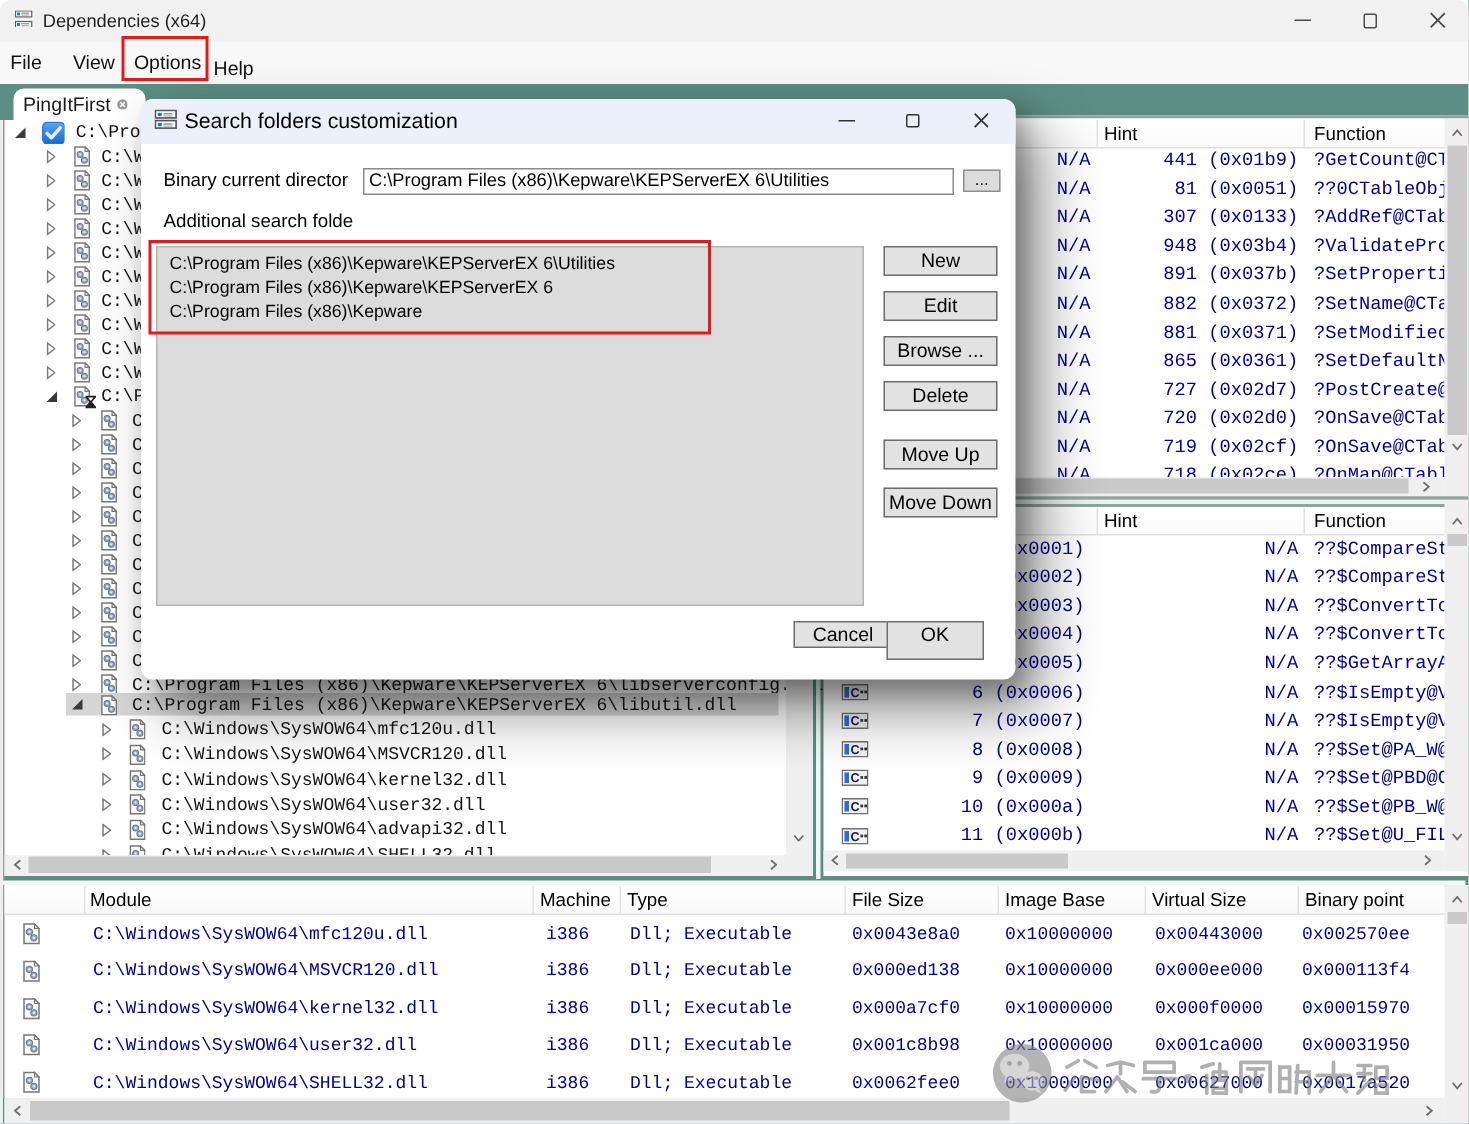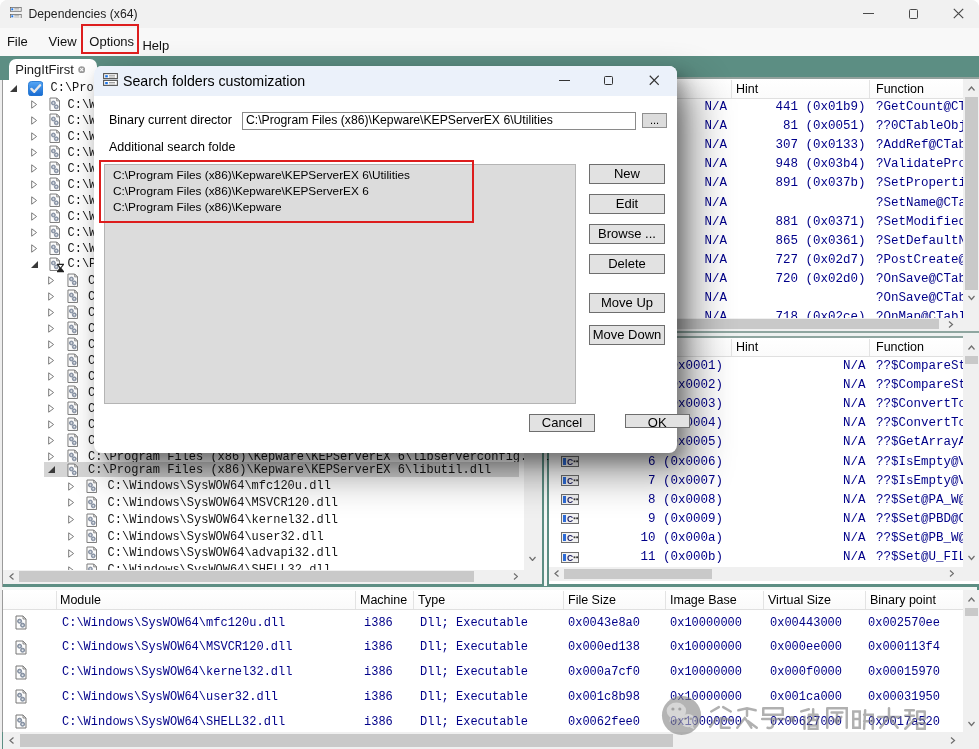--- a/index.html
+++ b/index.html
@@ -455,34 +455,36 @@
       <div style="position:absolute;left:60px;top:59.349999999999994px;width:118px;height:18.5px;font:12.5px 'Liberation Mono', monospace;color:#000089;line-height:18.5px;white-space:pre;text-align:right;">N/A</div>
       <div style="position:absolute;left:150px;top:59.349999999999994px;width:166.5px;height:18.5px;font:12.5px 'Liberation Mono', monospace;color:#000089;line-height:18.5px;white-space:pre;text-align:right;">307 (0x0133)</div>
       <div style="position:absolute;left:327px;top:59.349999999999994px;height:18.5px;font:12.5px 'Liberation Mono', monospace;color:#000089;line-height:18.5px;white-space:pre;">?AddRef@CTableObj</div>
       <div style="position:absolute;left:60px;top:78.4px;width:118px;height:18.5px;font:12.5px 'Liberation Mono', monospace;color:#000089;line-height:18.5px;white-space:pre;text-align:right;">N/A</div>
       <div style="position:absolute;left:150px;top:78.4px;width:166.5px;height:18.5px;font:12.5px 'Liberation Mono', monospace;color:#000089;line-height:18.5px;white-space:pre;text-align:right;">948 (0x03b4)</div>
       <div style="position:absolute;left:327px;top:78.4px;height:18.5px;font:12.5px 'Liberation Mono', monospace;color:#000089;line-height:18.5px;white-space:pre;">?ValidateProperty@</div>
       <div style="position:absolute;left:60px;top:97.45px;width:118px;height:18.5px;font:12.5px 'Liberation Mono', monospace;color:#000089;line-height:18.5px;white-space:pre;text-align:right;">N/A</div>
       <div style="position:absolute;left:150px;top:97.45px;width:166.5px;height:18.5px;font:12.5px 'Liberation Mono', monospace;color:#000089;line-height:18.5px;white-space:pre;text-align:right;">891 (0x037b)</div>
       <div style="position:absolute;left:327px;top:97.45px;height:18.5px;font:12.5px 'Liberation Mono', monospace;color:#000089;line-height:18.5px;white-space:pre;">?SetProperties@CTa</div>
       <div style="position:absolute;left:60px;top:116.5px;width:118px;height:18.5px;font:12.5px 'Liberation Mono', monospace;color:#000089;line-height:18.5px;white-space:pre;text-align:right;">N/A</div>
+      <div style="position:absolute;left:150px;top:116.5px;width:166.5px;height:18.5px;font:12.5px 'Liberation Mono', monospace;color:#000089;line-height:18.5px;white-space:pre;text-align:right;">882 (0x0372)</div>
       <div style="position:absolute;left:327px;top:116.5px;height:18.5px;font:12.5px 'Liberation Mono', monospace;color:#000089;line-height:18.5px;white-space:pre;">?SetName@CTableOb</div>
       <div style="position:absolute;left:60px;top:135.55px;width:118px;height:18.5px;font:12.5px 'Liberation Mono', monospace;color:#000089;line-height:18.5px;white-space:pre;text-align:right;">N/A</div>
       <div style="position:absolute;left:150px;top:135.55px;width:166.5px;height:18.5px;font:12.5px 'Liberation Mono', monospace;color:#000089;line-height:18.5px;white-space:pre;text-align:right;">881 (0x0371)</div>
       <div style="position:absolute;left:327px;top:135.55px;height:18.5px;font:12.5px 'Liberation Mono', monospace;color:#000089;line-height:18.5px;white-space:pre;">?SetModified@CTab</div>
       <div style="position:absolute;left:60px;top:154.6px;width:118px;height:18.5px;font:12.5px 'Liberation Mono', monospace;color:#000089;line-height:18.5px;white-space:pre;text-align:right;">N/A</div>
       <div style="position:absolute;left:150px;top:154.6px;width:166.5px;height:18.5px;font:12.5px 'Liberation Mono', monospace;color:#000089;line-height:18.5px;white-space:pre;text-align:right;">865 (0x0361)</div>
       <div style="position:absolute;left:327px;top:154.6px;height:18.5px;font:12.5px 'Liberation Mono', monospace;color:#000089;line-height:18.5px;white-space:pre;">?SetDefaultName@C</div>
       <div style="position:absolute;left:60px;top:173.65px;width:118px;height:18.5px;font:12.5px 'Liberation Mono', monospace;color:#000089;line-height:18.5px;white-space:pre;text-align:right;">N/A</div>
       <div style="position:absolute;left:150px;top:173.65px;width:166.5px;height:18.5px;font:12.5px 'Liberation Mono', monospace;color:#000089;line-height:18.5px;white-space:pre;text-align:right;">727 (0x02d7)</div>
       <div style="position:absolute;left:327px;top:173.65px;height:18.5px;font:12.5px 'Liberation Mono', monospace;color:#000089;line-height:18.5px;white-space:pre;">?PostCreate@CTable</div>
       <div style="position:absolute;left:60px;top:192.70000000000002px;width:118px;height:18.5px;font:12.5px 'Liberation Mono', monospace;color:#000089;line-height:18.5px;white-space:pre;text-align:right;">N/A</div>
       <div style="position:absolute;left:150px;top:192.70000000000002px;width:166.5px;height:18.5px;font:12.5px 'Liberation Mono', monospace;color:#000089;line-height:18.5px;white-space:pre;text-align:right;">720 (0x02d0)</div>
       <div style="position:absolute;left:327px;top:192.70000000000002px;height:18.5px;font:12.5px 'Liberation Mono', monospace;color:#000089;line-height:18.5px;white-space:pre;">?OnSave@CTableObj</div>
       <div style="position:absolute;left:60px;top:211.75px;width:118px;height:18.5px;font:12.5px 'Liberation Mono', monospace;color:#000089;line-height:18.5px;white-space:pre;text-align:right;">N/A</div>
+      <div style="position:absolute;left:150px;top:211.75px;width:166.5px;height:18.5px;font:12.5px 'Liberation Mono', monospace;color:#000089;line-height:18.5px;white-space:pre;text-align:right;">719 (0x02cf)</div>
       <div style="position:absolute;left:327px;top:211.75px;height:18.5px;font:12.5px 'Liberation Mono', monospace;color:#000089;line-height:18.5px;white-space:pre;">?OnSave@CTableObj</div>
       <div style="position:absolute;left:60px;top:230.8px;width:118px;height:18.5px;font:12.5px 'Liberation Mono', monospace;color:#000089;line-height:18.5px;white-space:pre;text-align:right;">N/A</div>
       <div style="position:absolute;left:150px;top:230.8px;width:166.5px;height:18.5px;font:12.5px 'Liberation Mono', monospace;color:#000089;line-height:18.5px;white-space:pre;text-align:right;">718 (0x02ce)</div>
       <div style="position:absolute;left:327px;top:230.8px;height:18.5px;font:12.5px 'Liberation Mono', monospace;color:#000089;line-height:18.5px;white-space:pre;">?OnMap@CTableObje</div>
     </div>
 <div class="sb" style="position:absolute;left:549px;top:317.5px;width:414px;height:13px;"></div>
 <div class="sbt" style="position:absolute;left:565px;top:319px;width:374px;height:10px;"></div>
 <svg style="position:absolute;left:553.25px;top:320.5px;width:5.5px;height:7px;" viewBox="0 0 5.5 7">
 <polyline points="4.5,0.5 1,3.5 4.5,6.5" fill="none" stroke="#6e6e6e" stroke-width="1.2"></polyline>
     </svg>
@@ -768,21 +770,21 @@
 <div style="position:absolute;left:19.5px;top:100.69999999999999px;height:17.8px;font:11.8px 'Liberation Sans', sans-serif;color:#000;line-height:17.8px;white-space:pre;">C:\Program Files (x86)\Kepware\KEPServerEX 6\Utilities</div>
 <div style="position:absolute;left:19.5px;top:117.1px;height:17.8px;font:11.8px 'Liberation Sans', sans-serif;color:#000;line-height:17.8px;white-space:pre;">C:\Program Files (x86)\Kepware\KEPServerEX 6</div>
 <div style="position:absolute;left:19.5px;top:133.29999999999998px;height:17.8px;font:11.8px 'Liberation Sans', sans-serif;color:#000;line-height:17.8px;white-space:pre;">C:\Program Files (x86)\Kepware</div>
 <div class="btn" style="position:absolute;left:495.5px;top:98.3px;width:76px;height:19.5px;line-height:17px;">New</div>
 <div class="btn" style="position:absolute;left:495.5px;top:128.3px;width:76px;height:19.5px;line-height:17px;">Edit</div>
 <div class="btn" style="position:absolute;left:495.5px;top:158.3px;width:76px;height:19.5px;line-height:17px;">Browse ...</div>
 <div class="btn" style="position:absolute;left:495.5px;top:188.3px;width:76px;height:19.5px;line-height:17px;">Delete</div>
 <div class="btn" style="position:absolute;left:495.5px;top:227.3px;width:76px;height:19.5px;line-height:17px;">Move Up</div>
 <div class="btn" style="position:absolute;left:495.5px;top:259px;width:76px;height:19.5px;line-height:17px;">Move Down</div>
 <div class="btn" style="position:absolute;left:435.5px;top:348px;width:66px;height:18px;line-height:15.5px;">Cancel</div>
-<div class="btn" style="position:absolute;left:531px;top:348px;width:65.5px;height:14px;line-height:15.5px;">OK</div>
+<div class="btn" style="position:absolute;left:497px;top:348px;width:65.5px;height:26px;line-height:15.5px;">OK</div>
 </div>
 <div style="position:absolute;left:80.9px;top:24.3px;width:58px;height:29.5px;border:2.4px solid #dd1d1d;"></div>
 <div style="position:absolute;left:98.5px;top:160px;width:375.5px;height:62.5px;border:2.4px solid #dd1d1d;"></div>
 <div style="position:absolute;left:661px;top:695px;width:44px;height:42px;opacity:0.62;">
       <svg style="position:absolute;left:0;top:0;width:41px;height:41px" viewBox="0 0 44 44">
 <circle cx="22" cy="22" r="21" fill="#878787"></circle>
 <ellipse cx="16.5" cy="17" rx="10.5" ry="9" fill="#bdbdbd"></ellipse>
 <path d="M10 24 L9 29 L14 26 Z" fill="#bdbdbd"></path>
 <ellipse cx="29" cy="27.5" rx="8" ry="7" fill="#bdbdbd"></ellipse>
 <path d="M34 33 L36 37 L31 34.5 Z" fill="#bdbdbd"></path>

